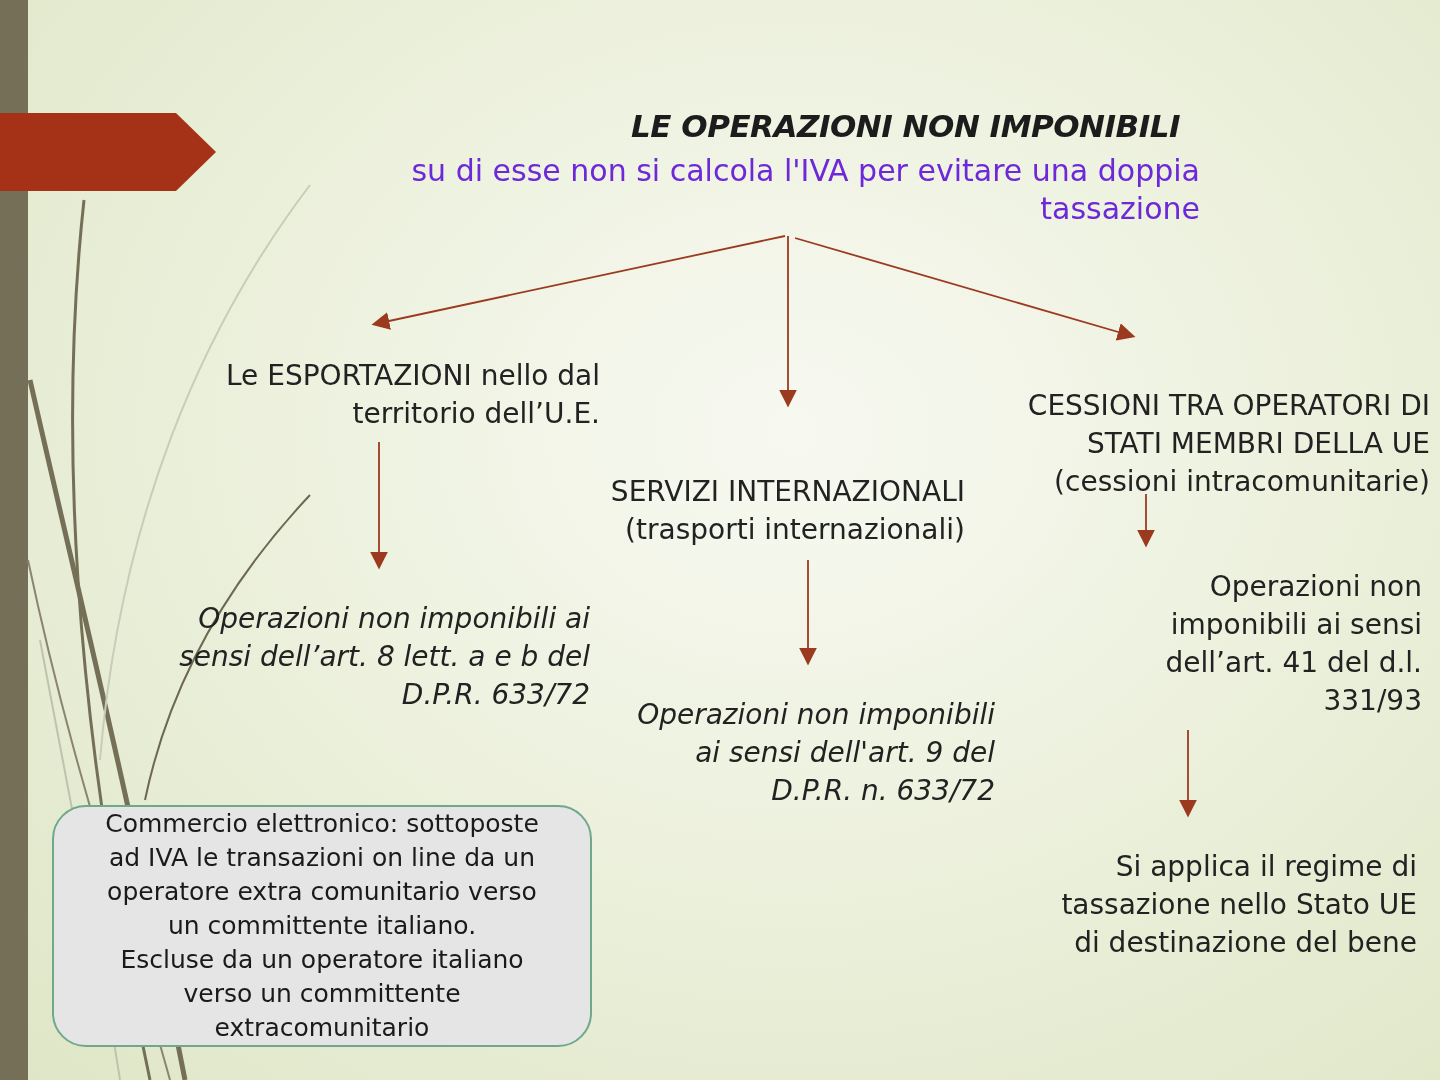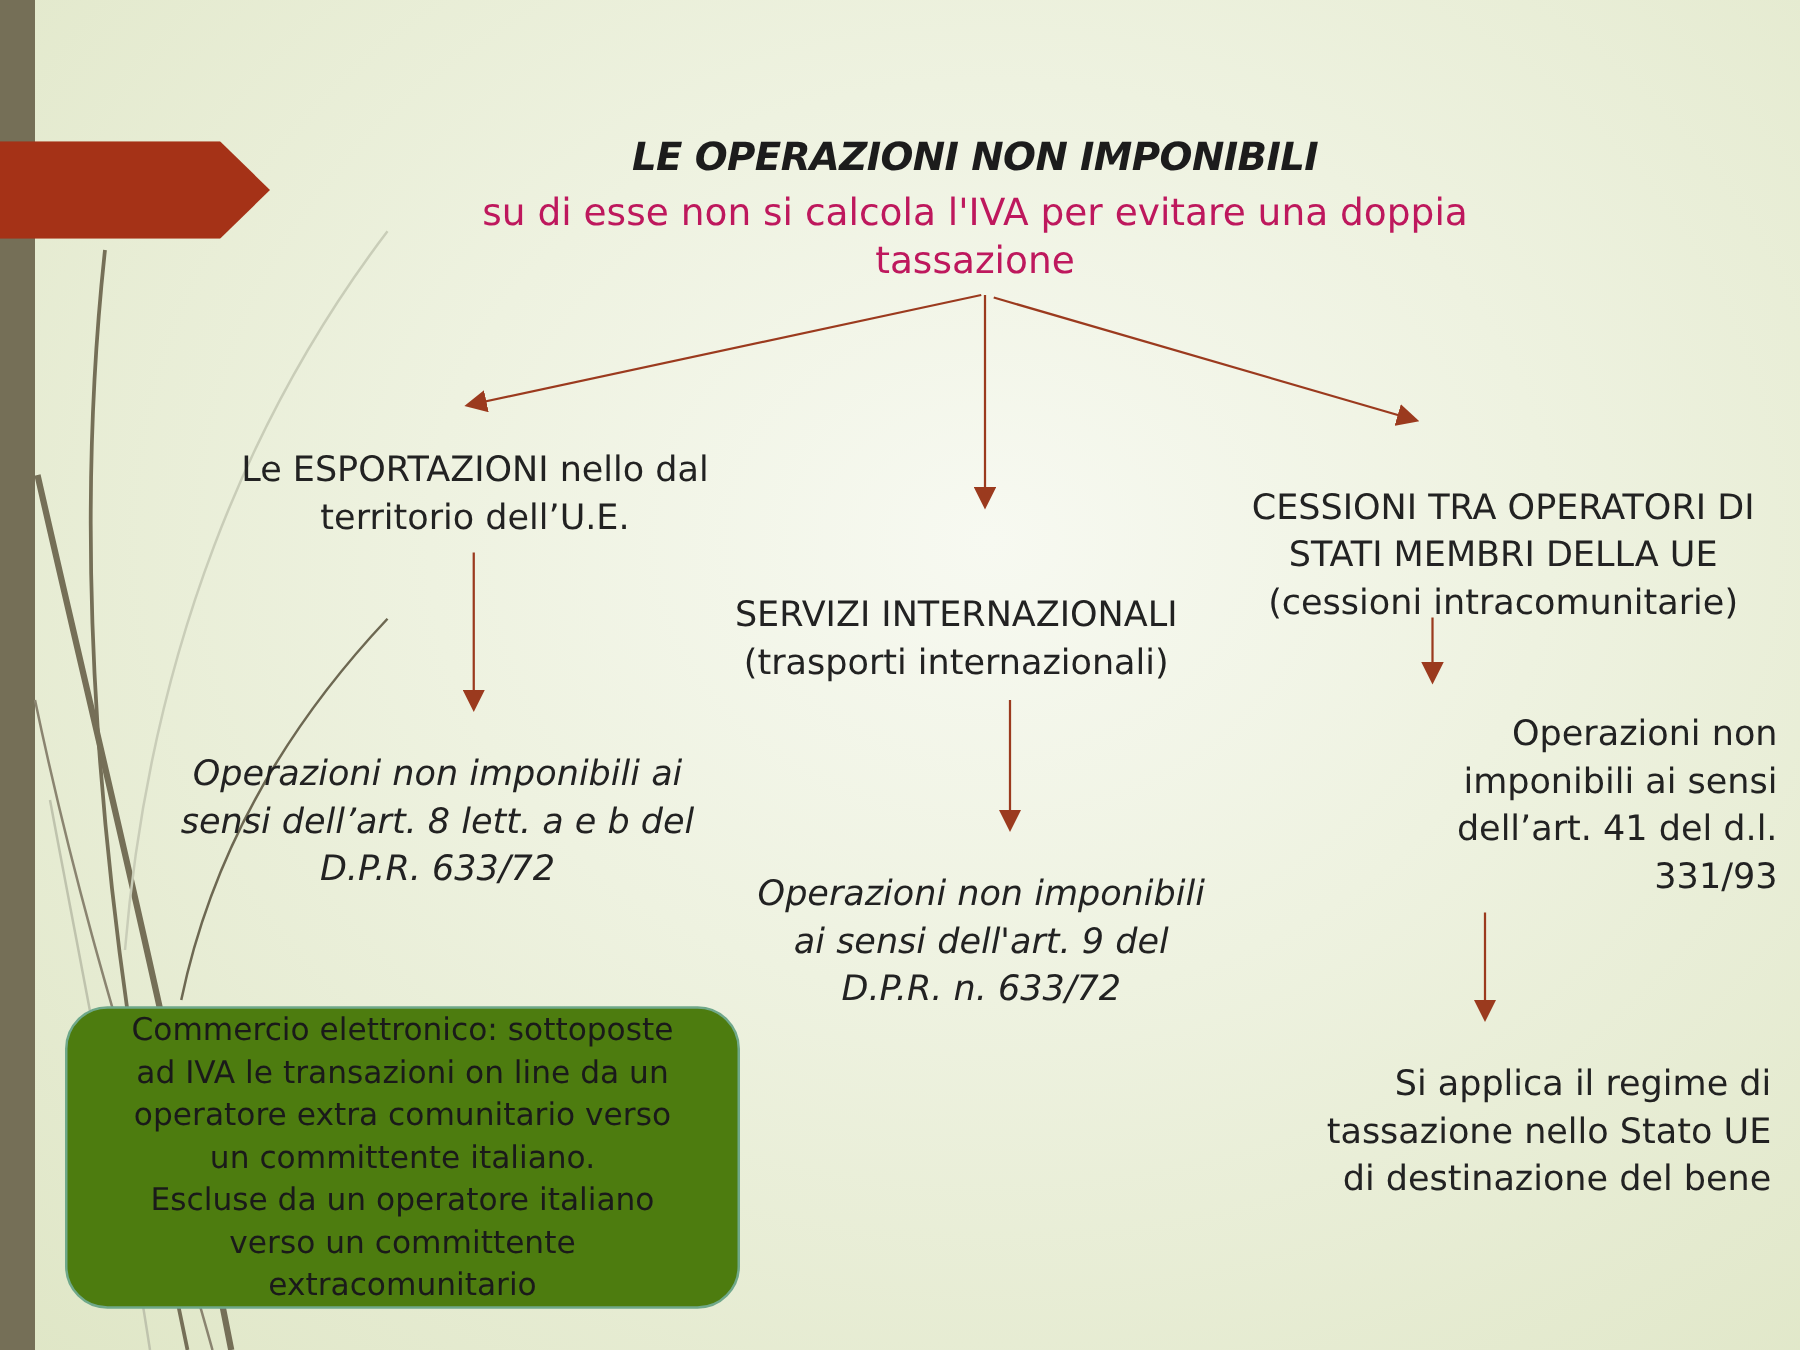--- a/index.html
+++ b/index.html
@@ -5,29 +5,29 @@
   html, body { margin:0; padding:0; }
   body {
     width:1440px; height:1080px; position:relative; overflow:hidden;
     background: radial-gradient(ellipse at 55% 40%, #f7f9f1 0%, #eef2e0 40%, #dfe6c6 100%);
     font-family: "DejaVu Sans", sans-serif; color:#1a1a1a;
   }
   .sidebar-bar { position:absolute; left:0; top:0; width:28px; height:1080px; background:#756f57; }
   .title-tab { position:absolute; left:0; top:113px; width:216px; height:78px; }
   .decor { position:absolute; left:0; top:0; width:340px; height:1080px; }
   .arrows { position:absolute; left:0; top:0; width:1440px; height:1080px; }
-  .t { position:absolute; text-align:center; white-space:pre-line; }
+  .t { position:absolute; text-align:right; white-space:pre-line; }
   .title { left:380px; top:108px; width:800px; font-size:31px; font-weight:bold; font-style:italic; color:#1c1c1c; letter-spacing:-0.5px; }
-  .subtitle { left:360px; top:152px; width:840px; font-size:30px; line-height:38px; color:#be185d; }
+  .subtitle { left:360px; top:152px; width:840px; font-size:30px; line-height:38px; color:#6d28d9; }
   .node { font-size:28px; line-height:38px; color:#222; }
   .it { font-style:italic; }
   .left-align { text-align:right; }
   .ecom-box {
     position:absolute; left:52px; top:805px; width:540px; height:242px;
-    border:2px solid #6fa88a; border-radius:34px; background:#4d7c0f;
+    border:2px solid #6fa88a; border-radius:34px; background:#e5e5e5;
     box-sizing:border-box; display:flex; align-items:center; justify-content:center;
   }
   .ecom-text { font-size:25px; line-height:34px; text-align:center; white-space:pre-line; color:#1a1a1a; }
 </style>
 </head>
 <body>
 
 <div class="sidebar-bar"></div>
 
 <svg class="decor" viewBox="0 0 340 1080">

